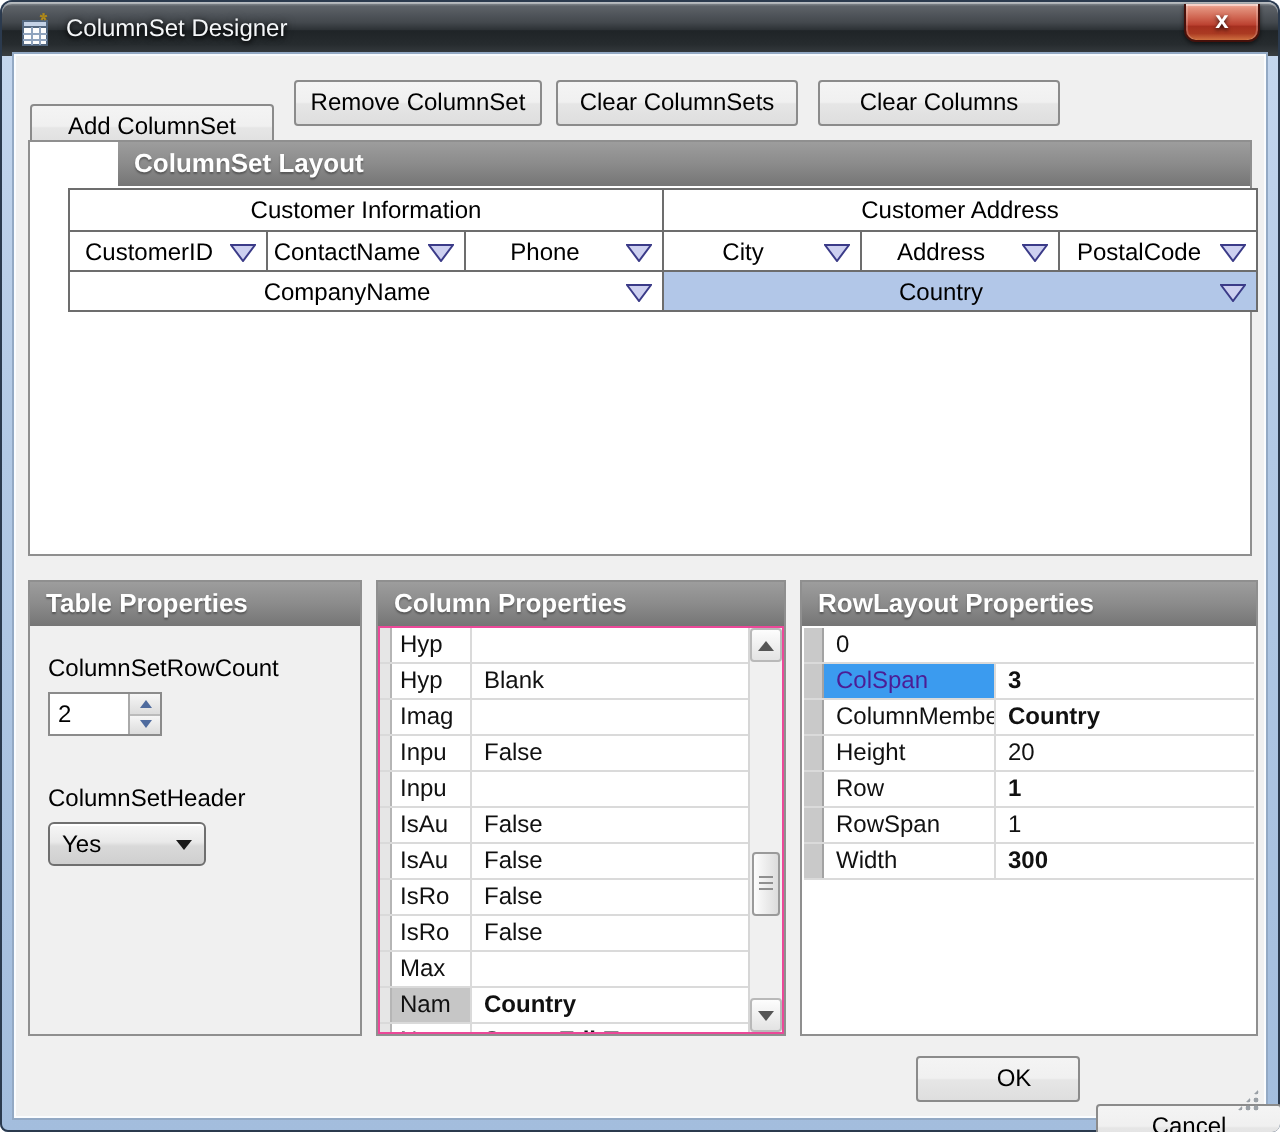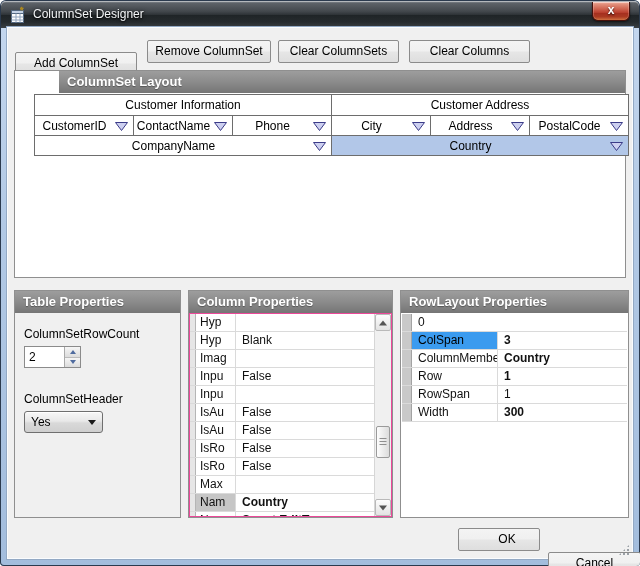--- a/index.html
+++ b/index.html
@@ -116,21 +116,21 @@
   .prow{ display:flex; height:18px; border-bottom:1px solid #dadada; align-items:stretch; font-size:12px; }
   .pgut{ flex:0 0 6px; background:#e6e6e6; border-right:1px solid #b5b5b5; }
   .pgut-wide{ flex:0 0 10px; background:#c9c9c9; border-right:1px solid #a3a3a3; }
   .pname{ padding:1px 0 0 4px; border-right:1px solid #dadada; overflow:hidden; white-space:nowrap; color:#111; }
   .pval{ flex:1; padding:1px 0 0 6px; overflow:hidden; white-space:nowrap; color:#111; }
   .bold{ font-weight:bold; }
   #panel-column .pname{ flex:0 0 40px; }
   #panel-column .pgrid-body{ right:18px; }
   .row-current .pname{ background:#c6c6c6; }
   #panel-rowlayout .pname{ flex:0 0 86px; padding-left:6px; }
-  .row-selected .pname{ background:#3b9bef; color:#000000; }
+  .row-selected .pname{ background:#3b9bef; color:#4c1d95; }
 
   
   .vscroll{ position:absolute; top:23px; bottom:1px; right:1px; width:17px; background:#f0f0f0; border-left:1px solid #d6d6d6; }
   .sb-btn{ position:absolute; left:0; right:0; height:17px; background:linear-gradient(180deg,#fdfdfd,#e3e3e3);
     border:1px solid #b9b9b9; border-radius:2px; }
   .sb-up{ top:0; } .sb-dn{ bottom:0; }
   .sb-arr-up{ position:absolute; left:50%; top:50%; transform:translate(-50%,-50%);
     border-left:4px solid transparent; border-right:4px solid transparent; border-bottom:5px solid #555; width:0; height:0;}
   .sb-arr-dn{ position:absolute; left:50%; top:50%; transform:translate(-50%,-50%);
     border-left:4px solid transparent; border-right:4px solid transparent; border-top:5px solid #555; width:0; height:0;}
@@ -348,20 +348,25 @@
             <div class="pname">ColSpan</div>
             <div class="pval bold">3</div>
           </div>
         <div class="prow">
             <div class="pgut-wide"></div>
             <div class="pname">ColumnMember</div>
             <div class="pval bold">Country</div>
           </div>
         <div class="prow">
             <div class="pgut-wide"></div>
+            <div class="pname">Height</div>
+            <div class="pval">20</div>
+          </div>
+        <div class="prow">
+            <div class="pgut-wide"></div>
             <div class="pname">Row</div>
             <div class="pval bold">1</div>
           </div>
         <div class="prow">
             <div class="pgut-wide"></div>
             <div class="pname">RowSpan</div>
             <div class="pval">1</div>
           </div>
         <div class="prow">
             <div class="pgut-wide"></div>

